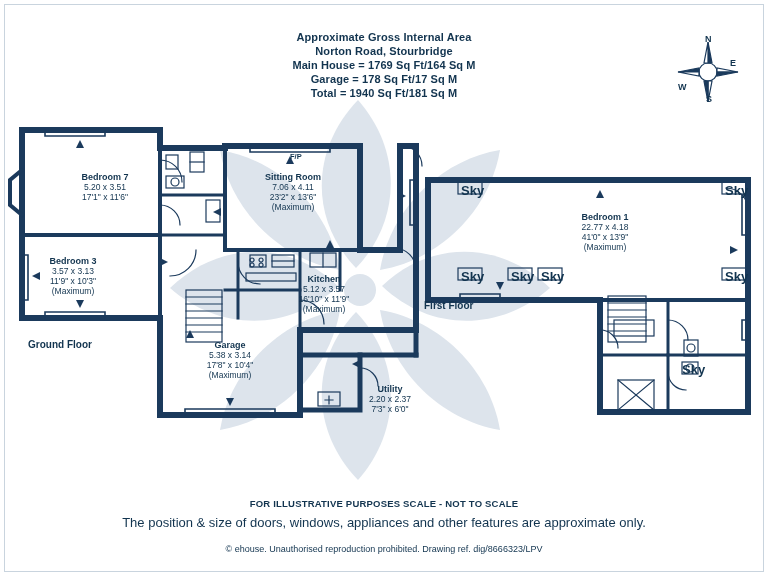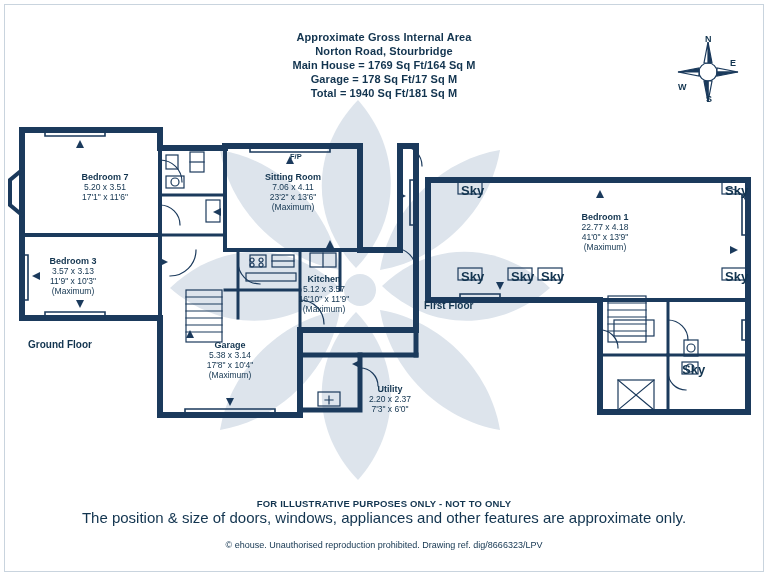--- a/index.html
+++ b/index.html
@@ -109,22 +109,23 @@
     width: 768px;
     text-align: center;
   }
   .footer .f1 {
     font-size: 9.5px;
     font-weight: bold;
     color: #12344f;
     letter-spacing: 0.2px;
   }
   .footer .f2 {
-    font-size: 15px;
-    color: #12344f;
+    font-size: 13px;
+    color: #12344f;
+    margin-top: 6px;
   }
   .footer .f3 {
     font-size: 9px;
     color: #12344f;
     margin-top: 14px;
   }
 </style>
 </head>
 <body>
 
@@ -371,18 +372,18 @@
 
   <div class="sky" style="left:461px; top:183px;">Sky</div>
   <div class="sky" style="left:725px; top:183px;">Sky</div>
   <div class="sky" style="left:461px; top:269px;">Sky</div>
   <div class="sky" style="left:511px; top:269px;">Sky</div>
   <div class="sky" style="left:541px; top:269px;">Sky</div>
   <div class="sky" style="left:725px; top:269px;">Sky</div>
   <div class="sky" style="left:682px; top:362px;">Sky</div>
 
   <div class="footer">
-    <div class="f1">FOR ILLUSTRATIVE PURPOSES ONLY - NOT TO ONLY</div>
+    <div class="f1">FOR ILLUSTRATIVE PURPOSES SCALE - NOT TO SCALE</div>
     <div class="f2">The position &amp; size of doors, windows, appliances and other features are approximate only.</div>
     <div class="f3">© ehouse. Unauthorised reproduction prohibited. Drawing ref. dig/8666323/LPV</div>
   </div>
 
 </div>
 
 </body></html>

